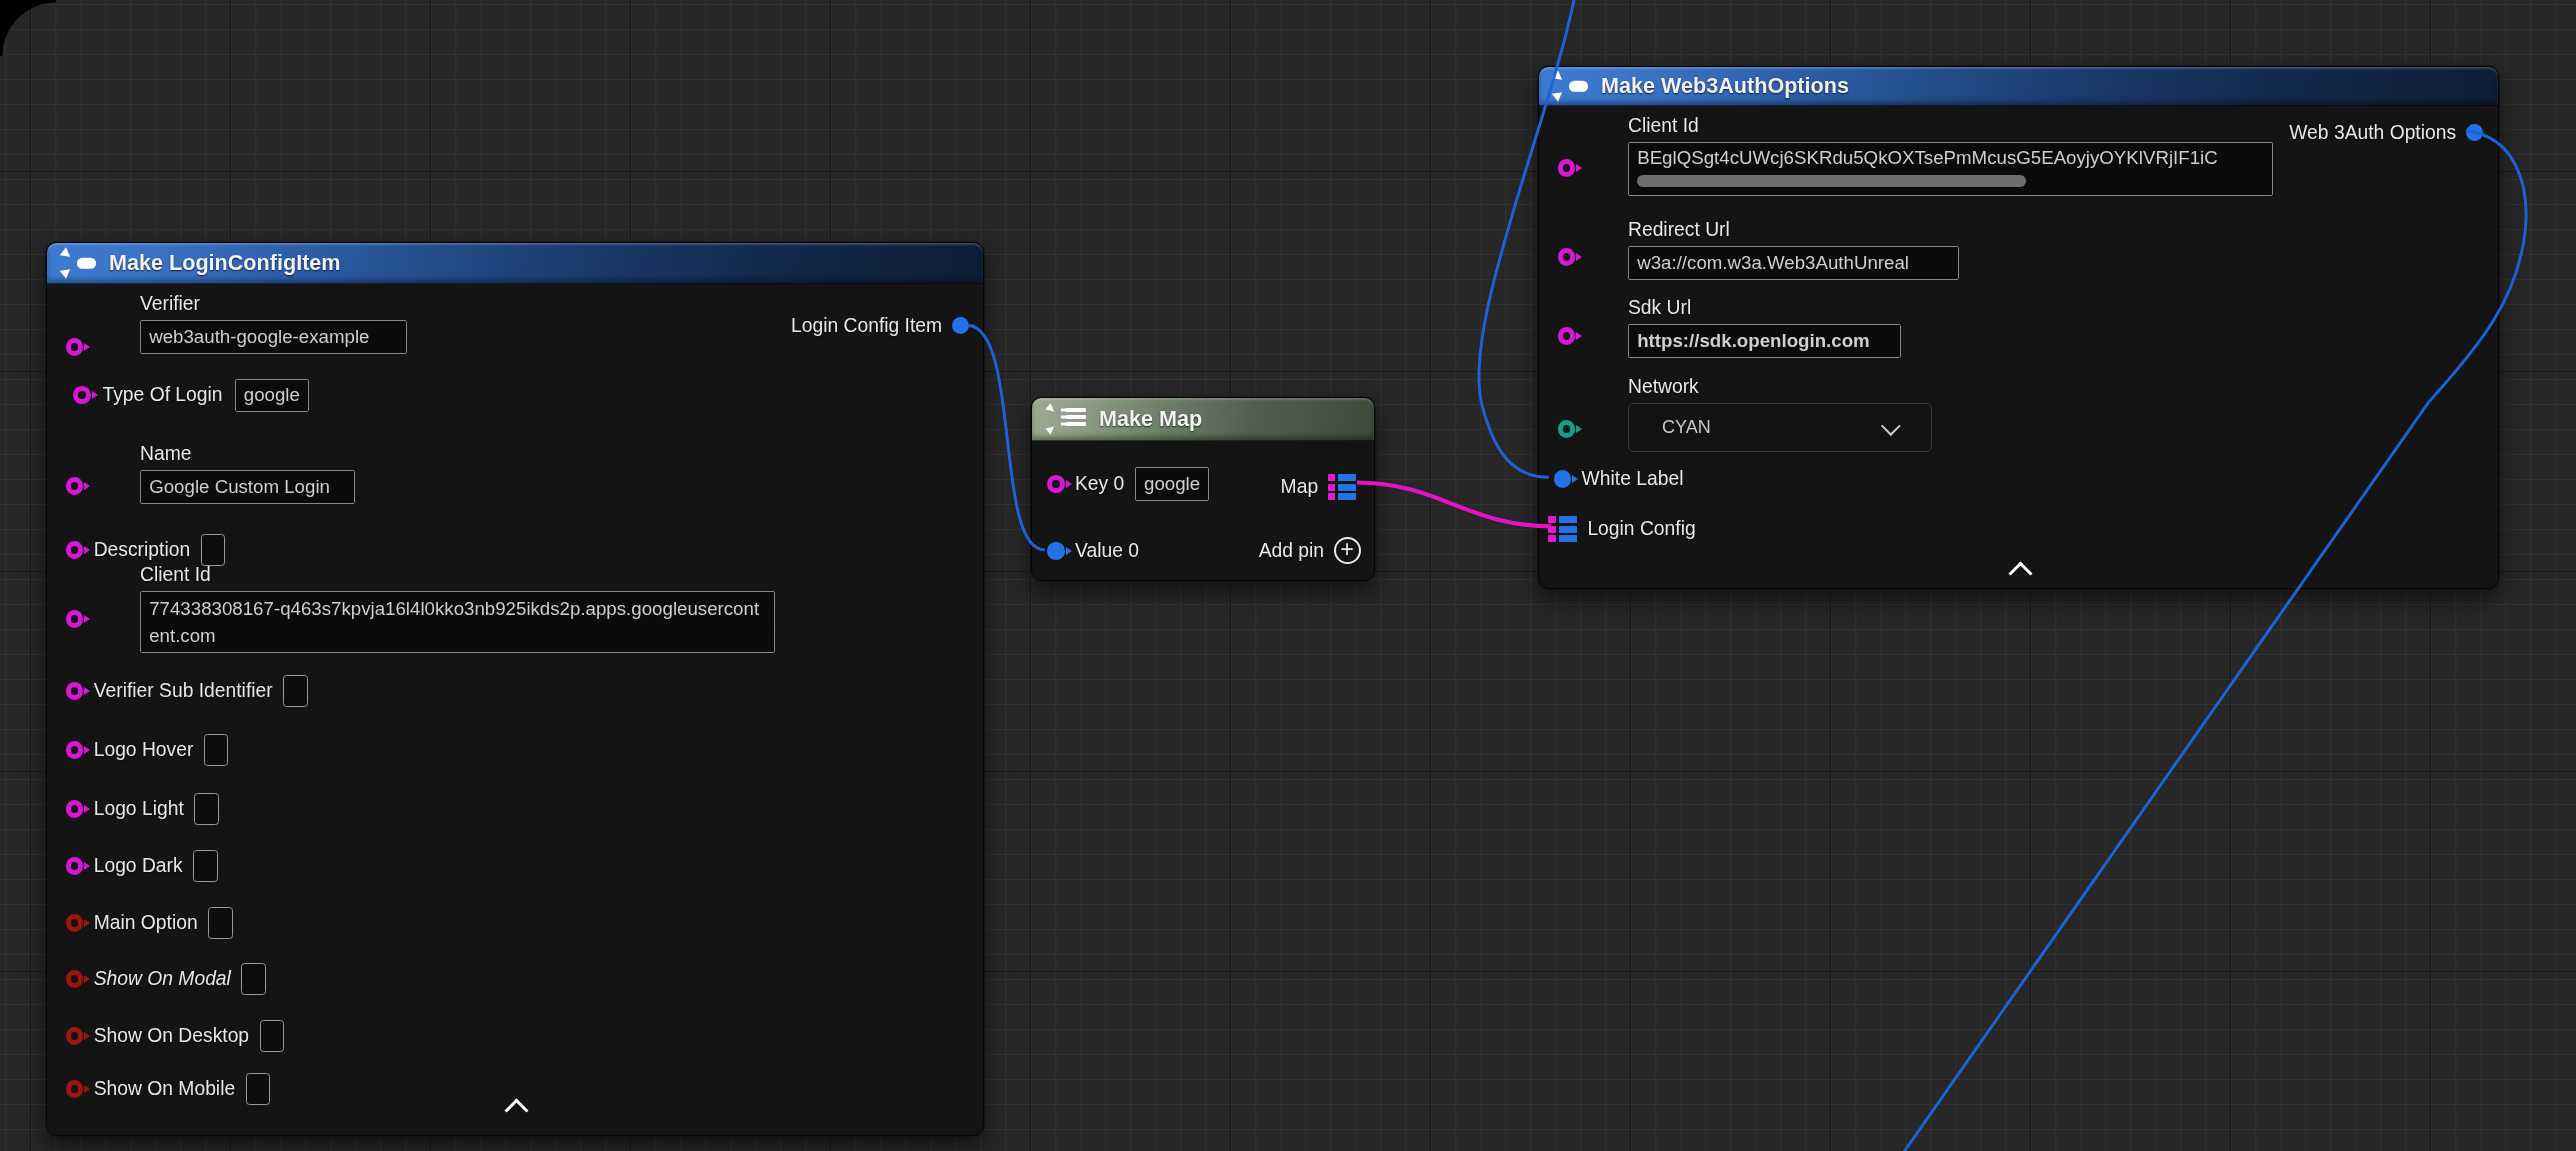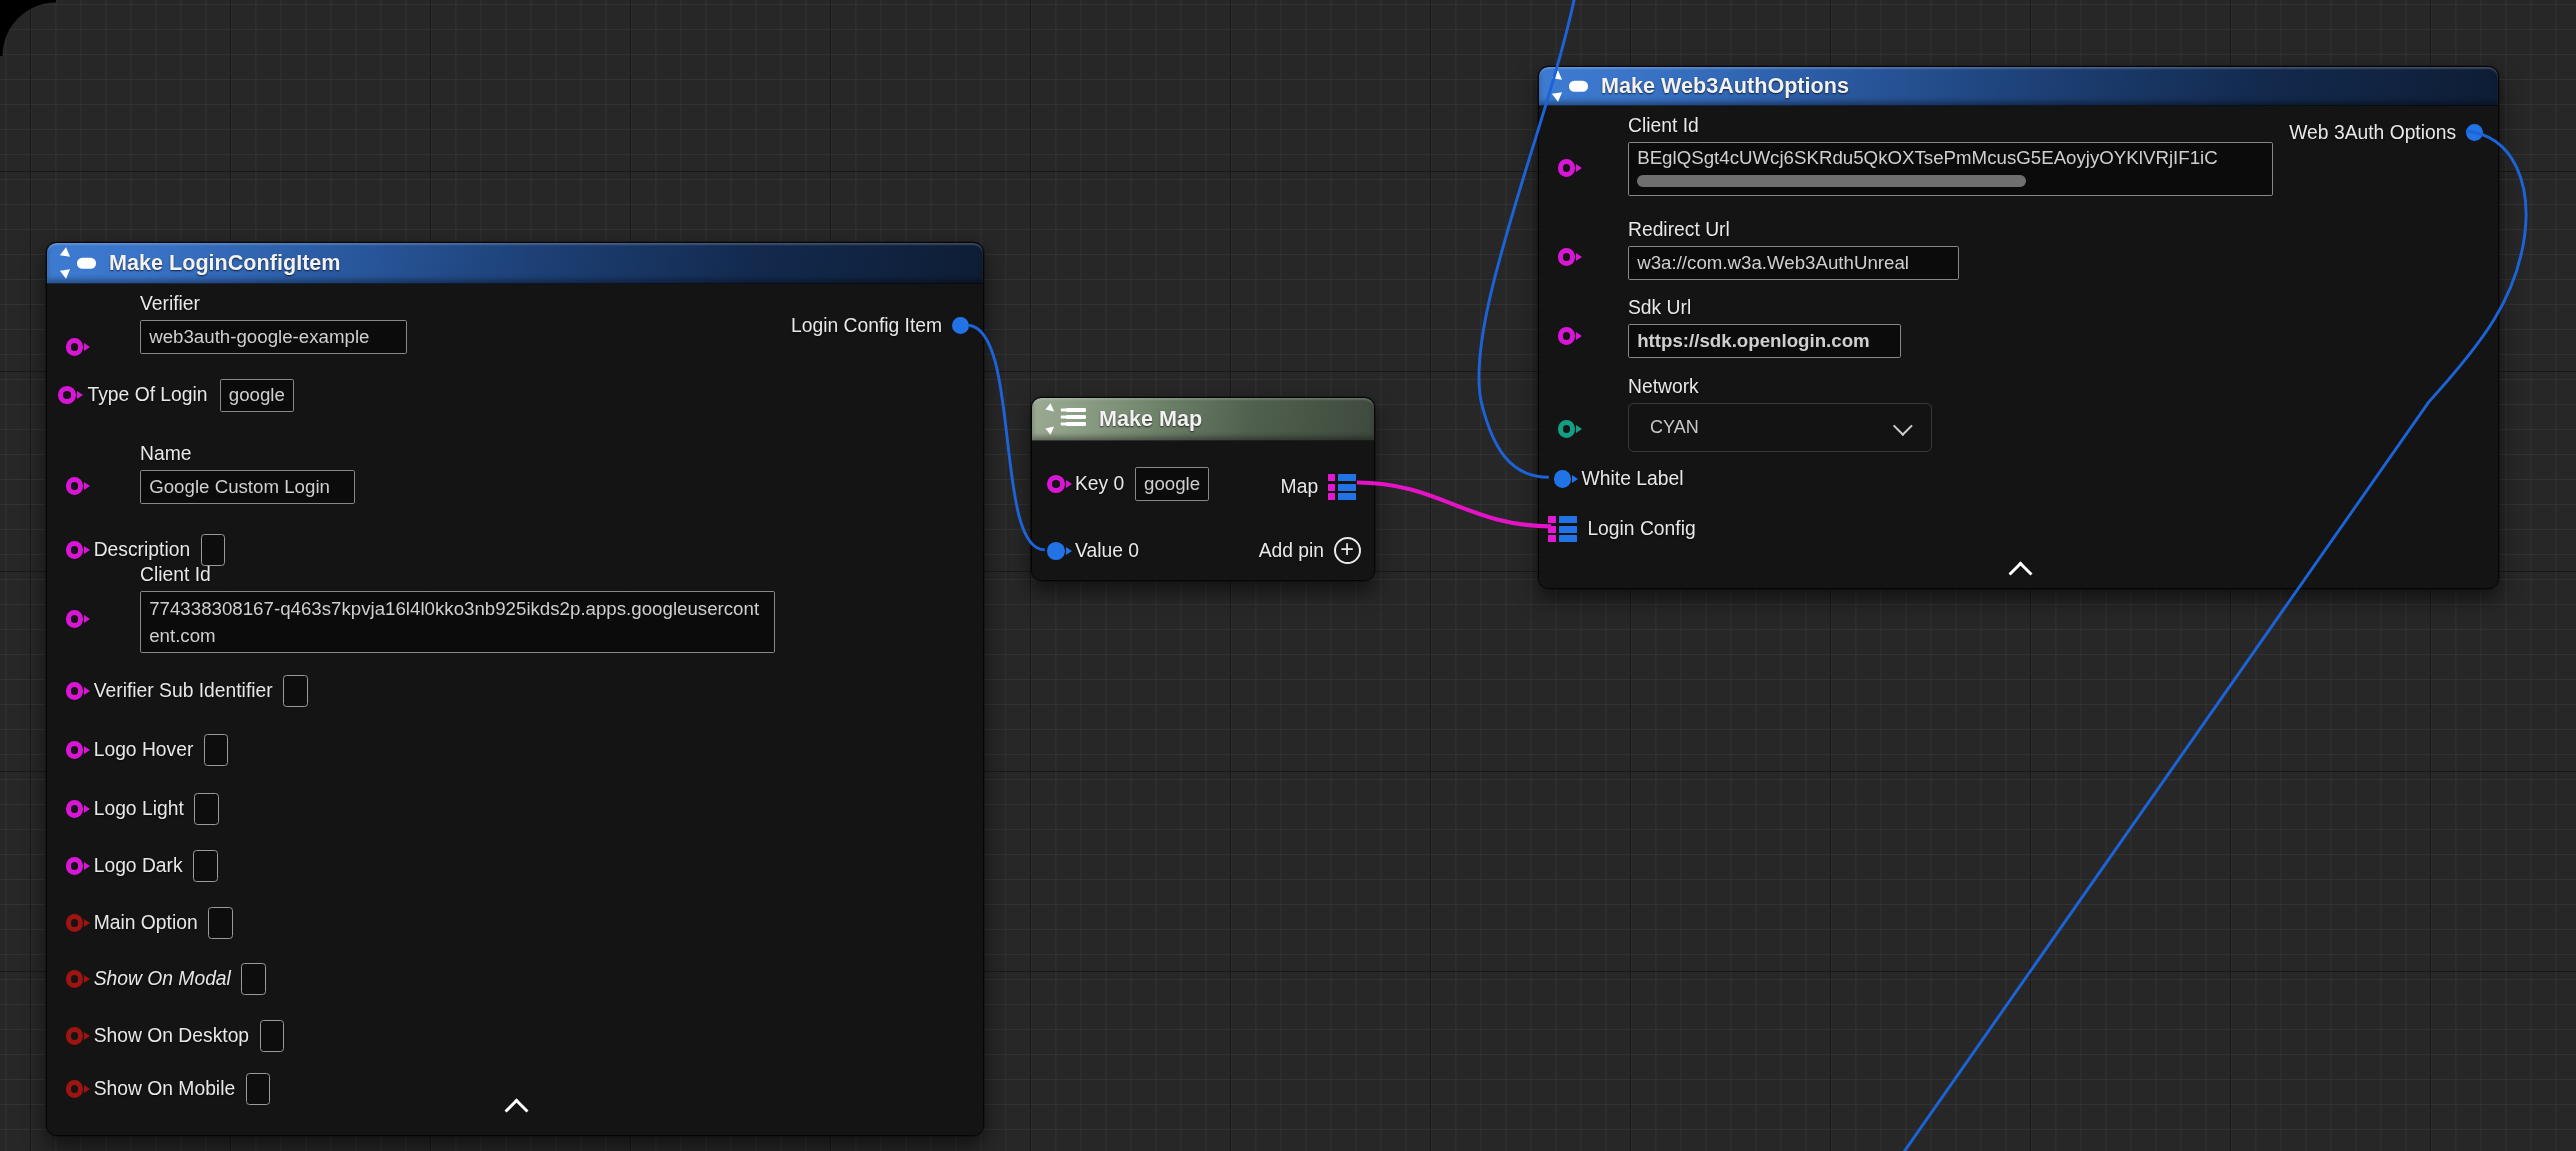--- a/index.html
+++ b/index.html
@@ -66,21 +66,21 @@
   
   .prow{position:absolute;display:flex;align-items:center;gap:10.5px;height:34px;}
   .plabel{font-size:19.3px;color:#e8e8e8;text-shadow:0 1.2px 1.8px rgba(0,0,0,.55);white-space:nowrap;}
   .fgroup{position:absolute;margin-left:32px;}
   .fgroup .plabel{display:block;margin-bottom:5.3px;}
   .tbox{box-sizing:border-box;background:#0b0b0b;border:1.8px solid #888888;border-radius:1.8px;
     color:#cfcfcf;font-size:18.7px;padding:4.1px 8.2px;display:flex;align-items:center;}
   .tbox.small{display:inline-flex;}
   .cb{box-sizing:border-box;width:24.6px;height:32px;border:1.8px solid #9a9a9a;border-radius:3.5px;background:#0d0d0d;flex:0 0 auto;}
   .dd{box-sizing:border-box;background:#131313;border:1.8px solid #3a3a3a;border-radius:5.8px;
-    display:flex;align-items:center;justify-content:space-between;padding:0 21px;color:#c9c9c9;font-size:18px;}
+    display:flex;align-items:center;justify-content:space-between;padding:0 33px;color:#c9c9c9;font-size:18px;}
   .chev-down{width:11.7px;height:11.7px;border-right:2.9px solid #cfcfcf;border-bottom:2.9px solid #cfcfcf;
     transform:rotate(45deg);margin-top:-4.7px;}
   .chev-up{position:absolute;width:14px;height:14px;border-left:3.5px solid #fff;border-top:3.5px solid #fff;
     transform:rotate(45deg);}
   .addpin-circle{box-sizing:border-box;width:27px;height:27px;border:2.3px solid #eaeaea;border-radius:50%;
     display:flex;align-items:center;justify-content:center;color:#eaeaea;font-size:23.4px;line-height:1;flex:0 0 auto;padding-bottom:2.3px;}
   .outrow{position:absolute;display:flex;align-items:center;gap:9.4px;}
   .scrollbar{height:11.7px;border-radius:5.8px;background:#6f6f6f;margin-top:5.8px;}
   .nowrap{white-space:nowrap;overflow:hidden;}
   .multiline{line-height:1.4;word-break:break-all;align-items:flex-start;}
@@ -107,21 +107,21 @@
       <span class="plabel">Login Config Item</span>
       <span class="pin c-obj filled out"></span>
     </div>
 
     <span class="pin c-str" style="position:absolute;left:18.7px;top:95px;"></span>
     <div class="fgroup" style="left:61px;top:50px;">
       <span class="plabel">Verifier</span>
       <div class="tbox" style="width:267px;height:34px;">web3auth-google-example</div>
     </div>
 
-    <div class="prow" style="left:11px;top:135px;gap:12px;">
+    <div class="prow" style="left:26px;top:135px;gap:12px;">
       <span class="pin c-str"></span>
       <span class="plabel">Type Of Login</span>
       <div class="tbox small" style="height:33px;">google</div>
     </div>
 
     <span class="pin c-str" style="position:absolute;left:18.7px;top:234px;"></span>
     <div class="fgroup" style="left:61px;top:200px;">
       <span class="plabel">Name</span>
       <div class="tbox" style="width:215px;height:34px;">Google Custom Login</div>
     </div>

